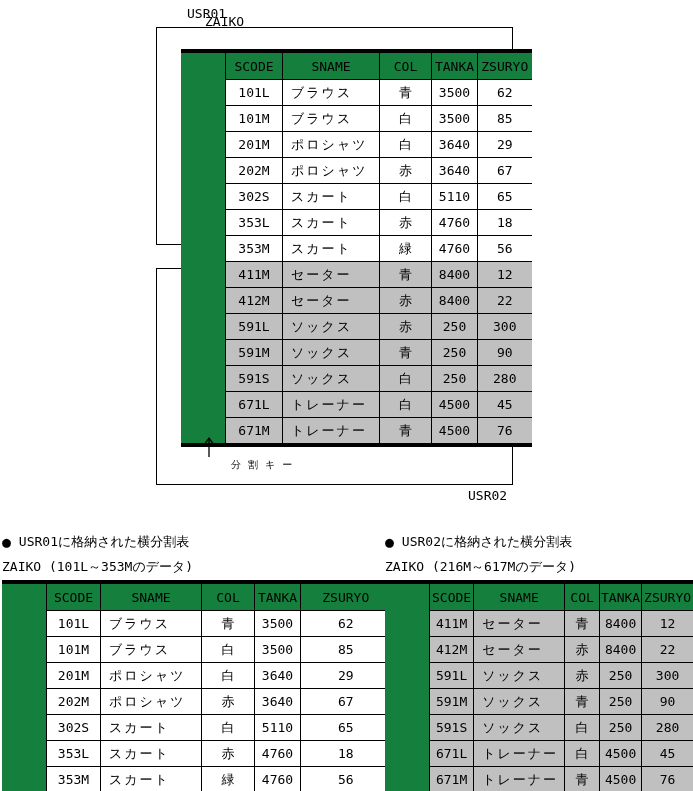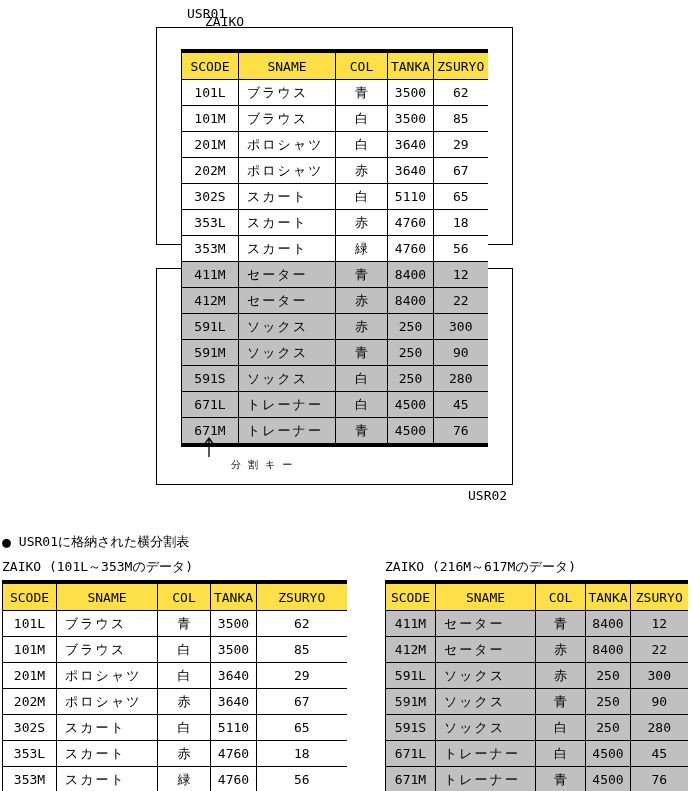--- a/index.html
+++ b/index.html
@@ -10,21 +10,21 @@
   .box { position:absolute; border:1px solid #000; }
   .box-usr01 { left:156px; top:27px;  width:355px; height:216px; }
   .box-usr02 { left:156px; top:268px; width:355px; height:215px; }
 
   .lbl { position:absolute; font-size:13px; line-height:15px; white-space:pre;margin-left:35px; }
   .lbl-usr01 { left:152px; top:6px; }
   .lbl-usr02 { left:433px; top:488px; }
   .lbl-zaiko { left:170px; top:14px; }
 
   
-  .tframe { position:absolute; background:#fde047; border-top:4px solid #000; border-bottom:4px solid #000; }
+  .tframe { position:absolute; background:#15803d; border-top:4px solid #000; border-bottom:4px solid #000;padding-left:44px; }
   table.flat { border-collapse:collapse; table-layout:fixed; }
   table.flat th, table.flat td {
     font-size:13px; font-weight:normal; text-align:center; padding:0;
     border-left:1px solid #000; border-bottom:1px solid #000;
     overflow:hidden; white-space:nowrap;
   }
   table.flat th { height:26px; }
   table.flat td { height:25px; }
   table.flat td:nth-child(2) { text-align:left; padding-left:8px; letter-spacing:2px; }
   table.flat tbody:last-of-type tr:last-child td { border-bottom:none; }
@@ -255,20 +255,21 @@
             <td>353M</td>
             <td>スカート</td>
             <td>緑</td>
             <td>4760</td>
             <td>56</td>
           </tr>
         </tbody>
     </table>
   </div>
 
+  <div class="heading h-br"><span class="bullet">●</span> <span>USR02に格納された横分割表</span></div>
   <div class="heading sub-br">ZAIKO (216M～617Mのデータ)</div>
   <div class="tframe tframe-br">
     <table class="flat">
       <colgroup>
         <col style="width:50px">
           <col style="width:100px">
           <col style="width:50px">
           <col style="width:45px">
           <col style="width:57px">
       </colgroup>

